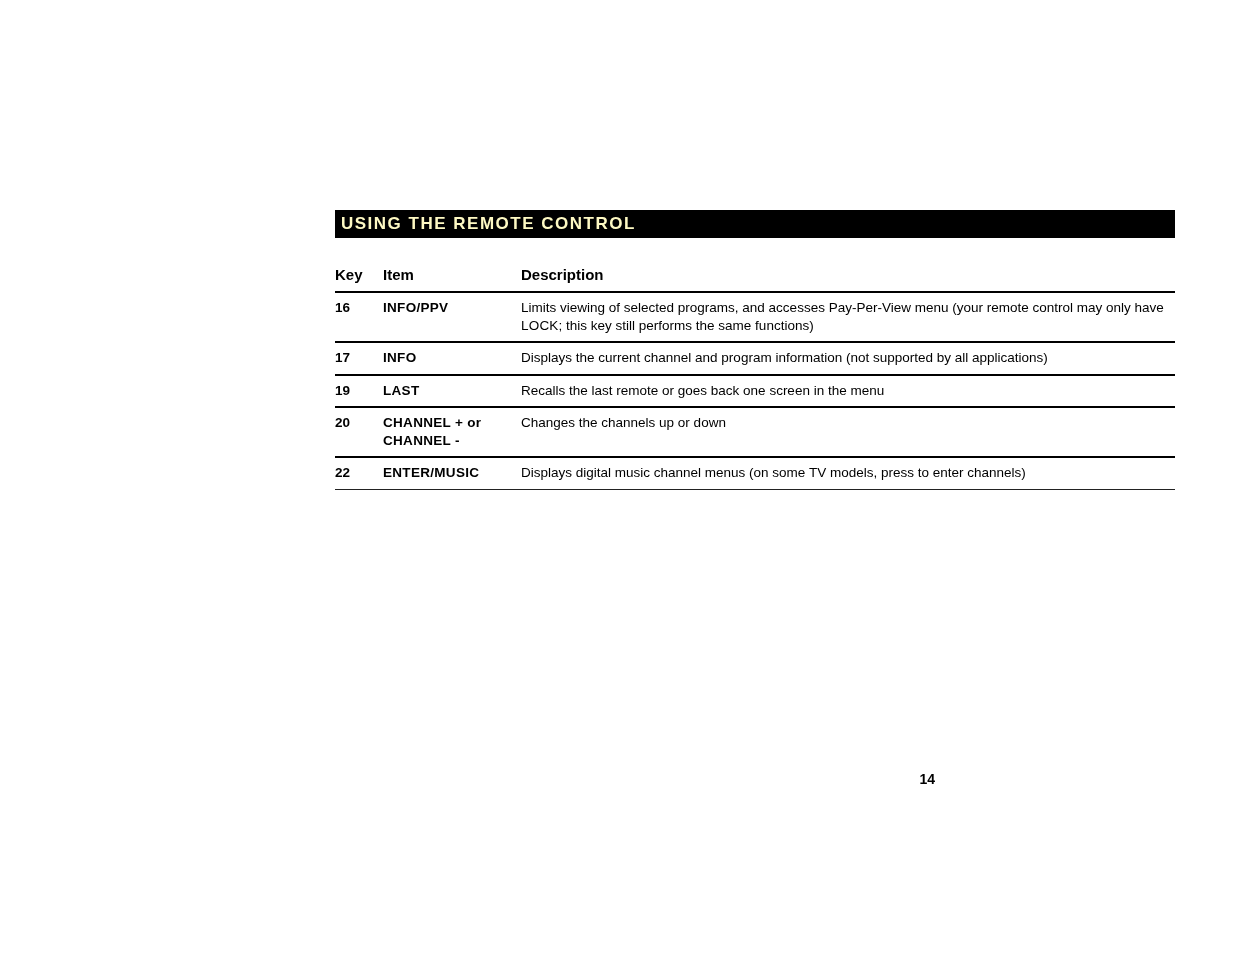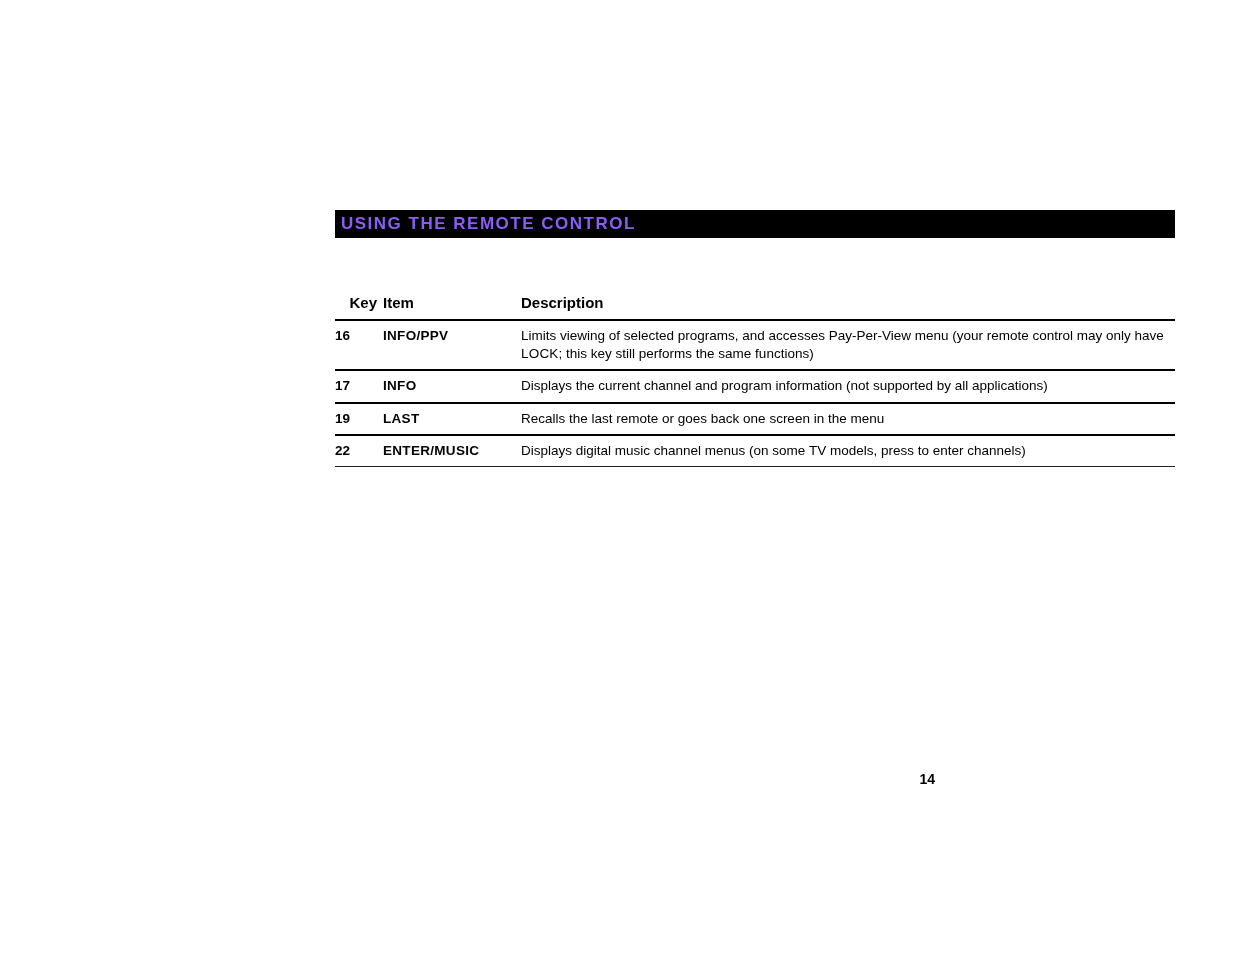--- a/index.html
+++ b/index.html
@@ -12,43 +12,42 @@
       font-family: Arial, Helvetica, sans-serif;
       width: 1235px;
       height: 954px;
       position: relative;
     }
     .page {
       padding: 210px 60px 0 335px;
     }
     .section-header {
       background: #000000;
-      color: #8b5cf6;
+      color: #fef9c3;
       font-weight: bold;
       font-size: 17px;
       letter-spacing: 1.5px;
       padding: 4px 6px;
       font-family: Arial, Helvetica, sans-serif;
-      margin-bottom: 52px;
+      margin-bottom: 24px;
     }
     table {
       border-collapse: collapse;
       width: 100%;
     }
     th {
       text-align: left;
       font-weight: bold;
       font-size: 15px;
       padding: 4px 6px 8px 0;
       vertical-align: top;
       color: #000;
     }
     th.col-key {
       width: 48px;
-      text-align: right;
     }
     th.col-item {
       width: 138px;
     }
     th.col-desc {
       width: auto;
     }
     tbody tr {
       border-top: 2px solid #000000;
     }
@@ -110,20 +109,25 @@
         <td class="key-cell">17</td>
         <td class="item-cell">INFO</td>
         <td class="desc-cell"><span>Displays the current channel and program information (not supported by all applications)</span></td>
       </tr>
       <tr>
         <td class="key-cell">19</td>
         <td class="item-cell">LAST</td>
         <td class="desc-cell"><span>Recalls the last remote or goes back one screen in the menu</span></td>
       </tr>
       <tr>
+        <td class="key-cell">20</td>
+        <td class="item-cell">CHANNEL + or CHANNEL -</td>
+        <td class="desc-cell"><span>Changes the channels up or down</span></td>
+      </tr>
+      <tr>
         <td class="key-cell">22</td>
         <td class="item-cell">ENTER/MUSIC</td>
         <td class="desc-cell"><span>Displays digital music channel menus (on some TV models, press to enter channels)</span></td>
       </tr>
     </tbody>
   </table>
 </div>
 
 <div class="page-number">14</div>
 

